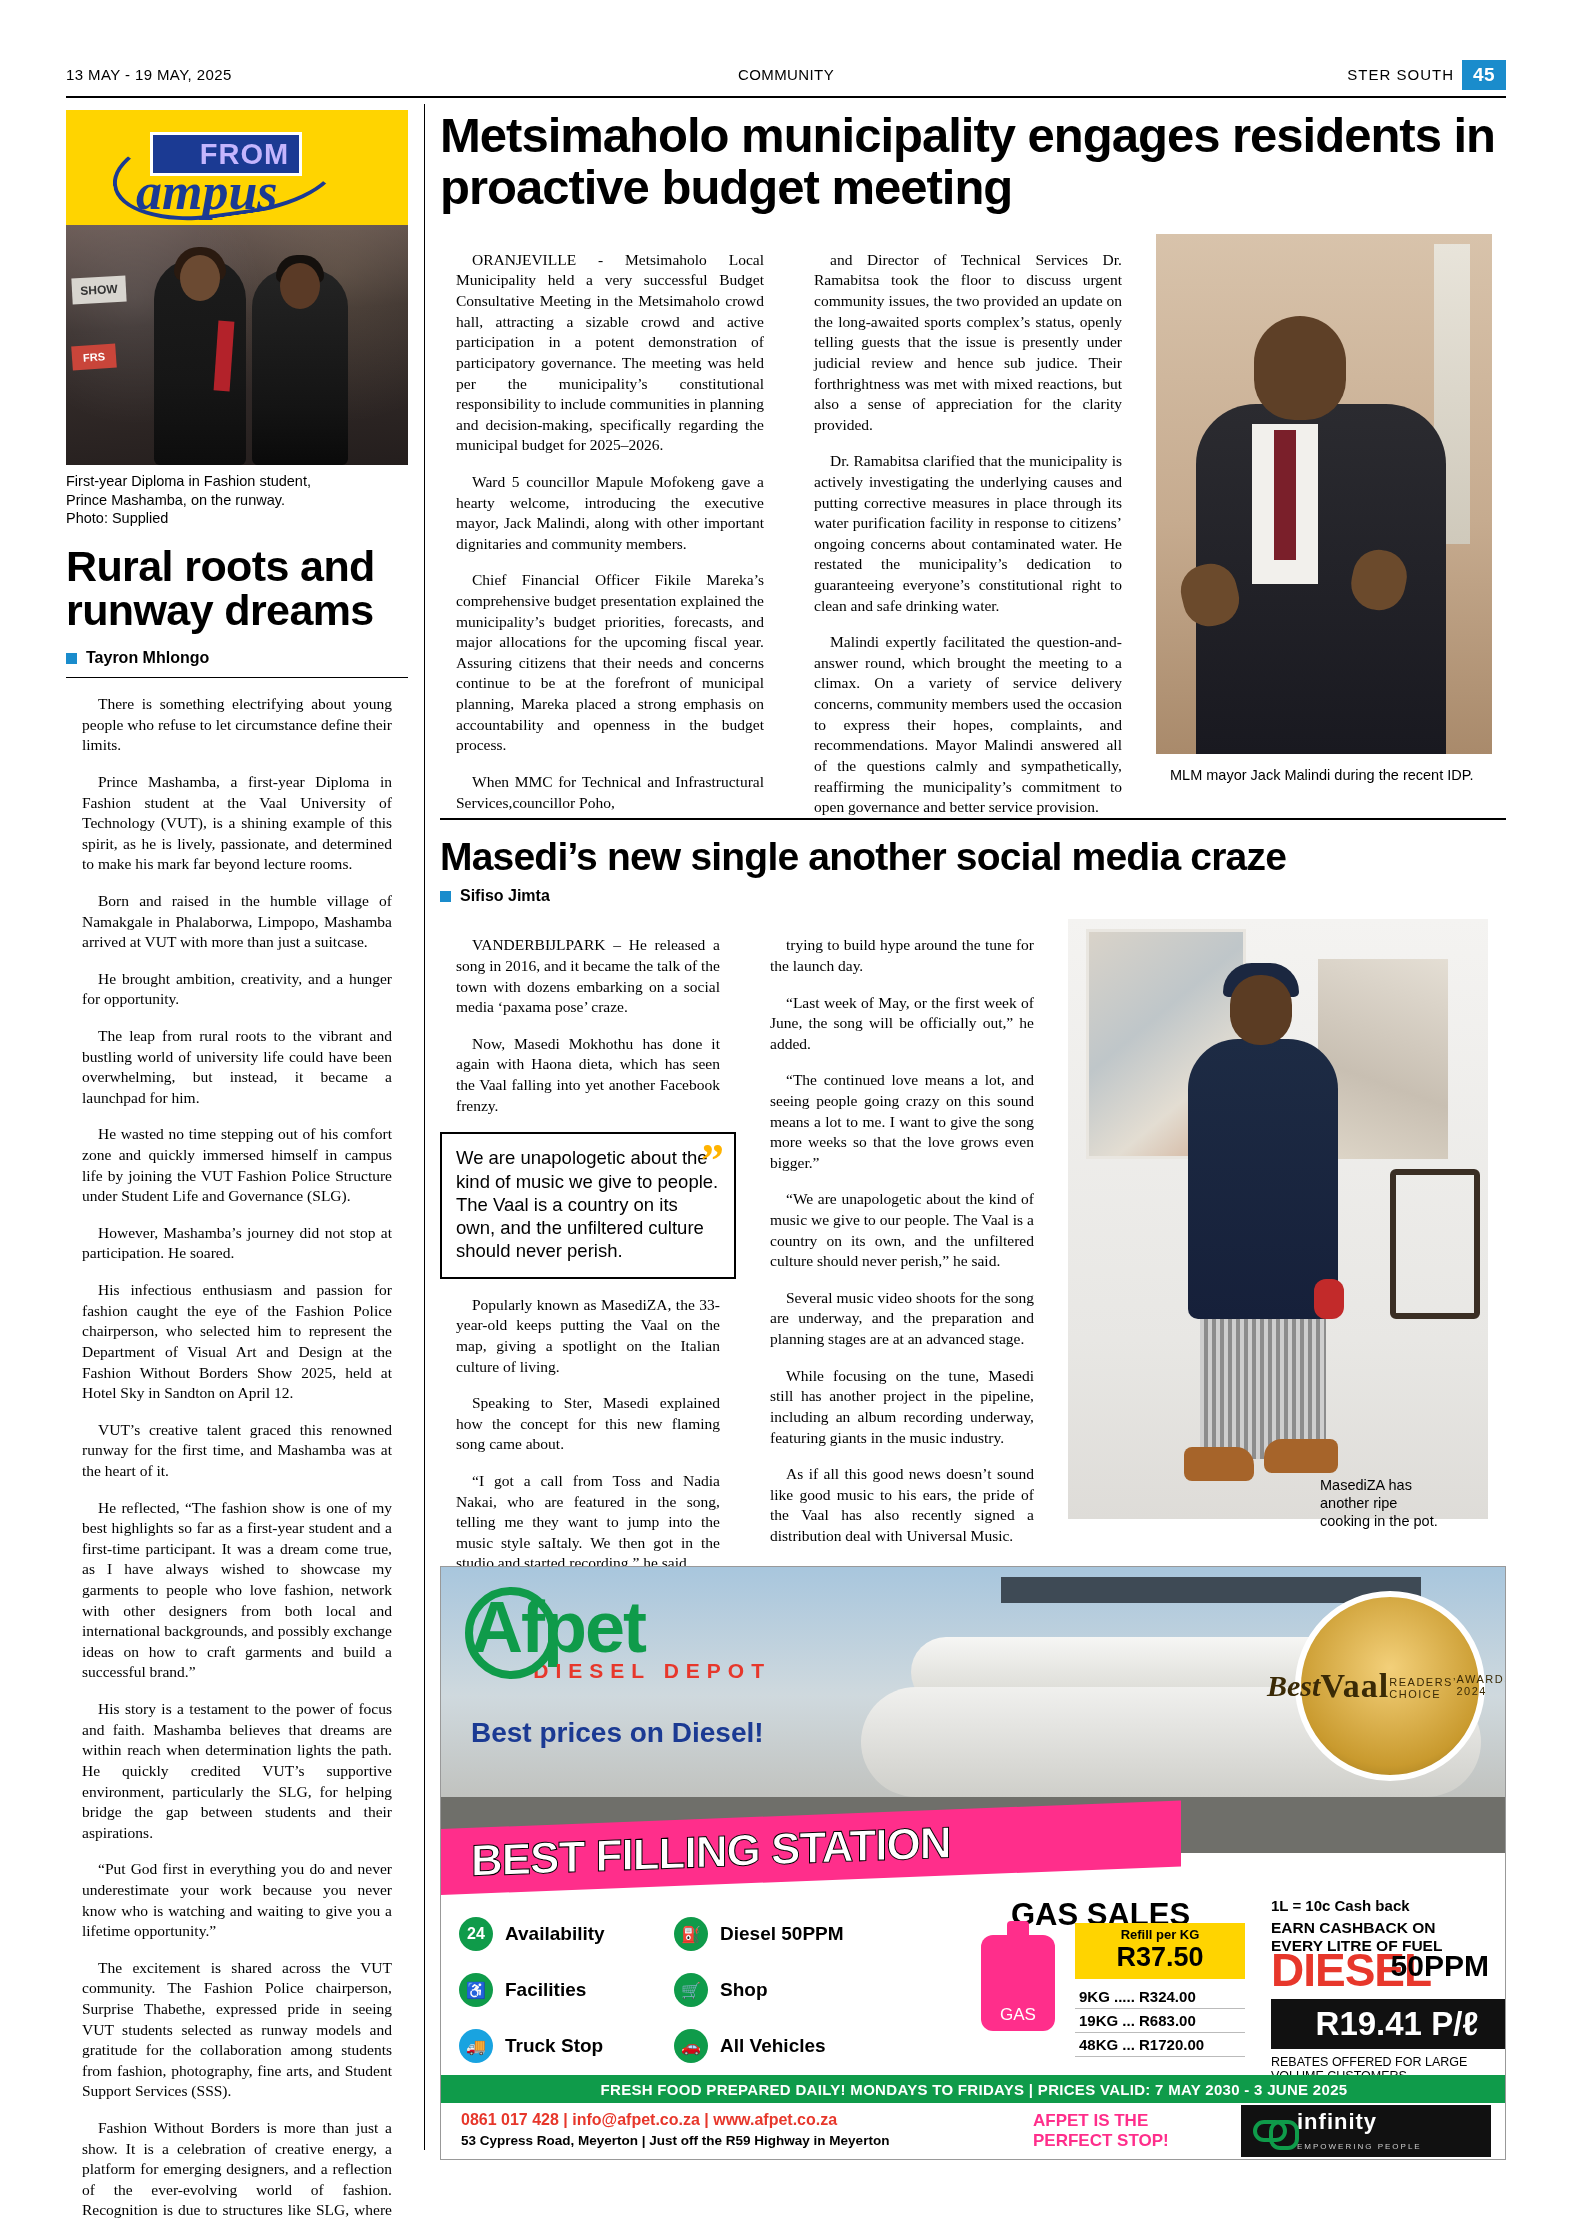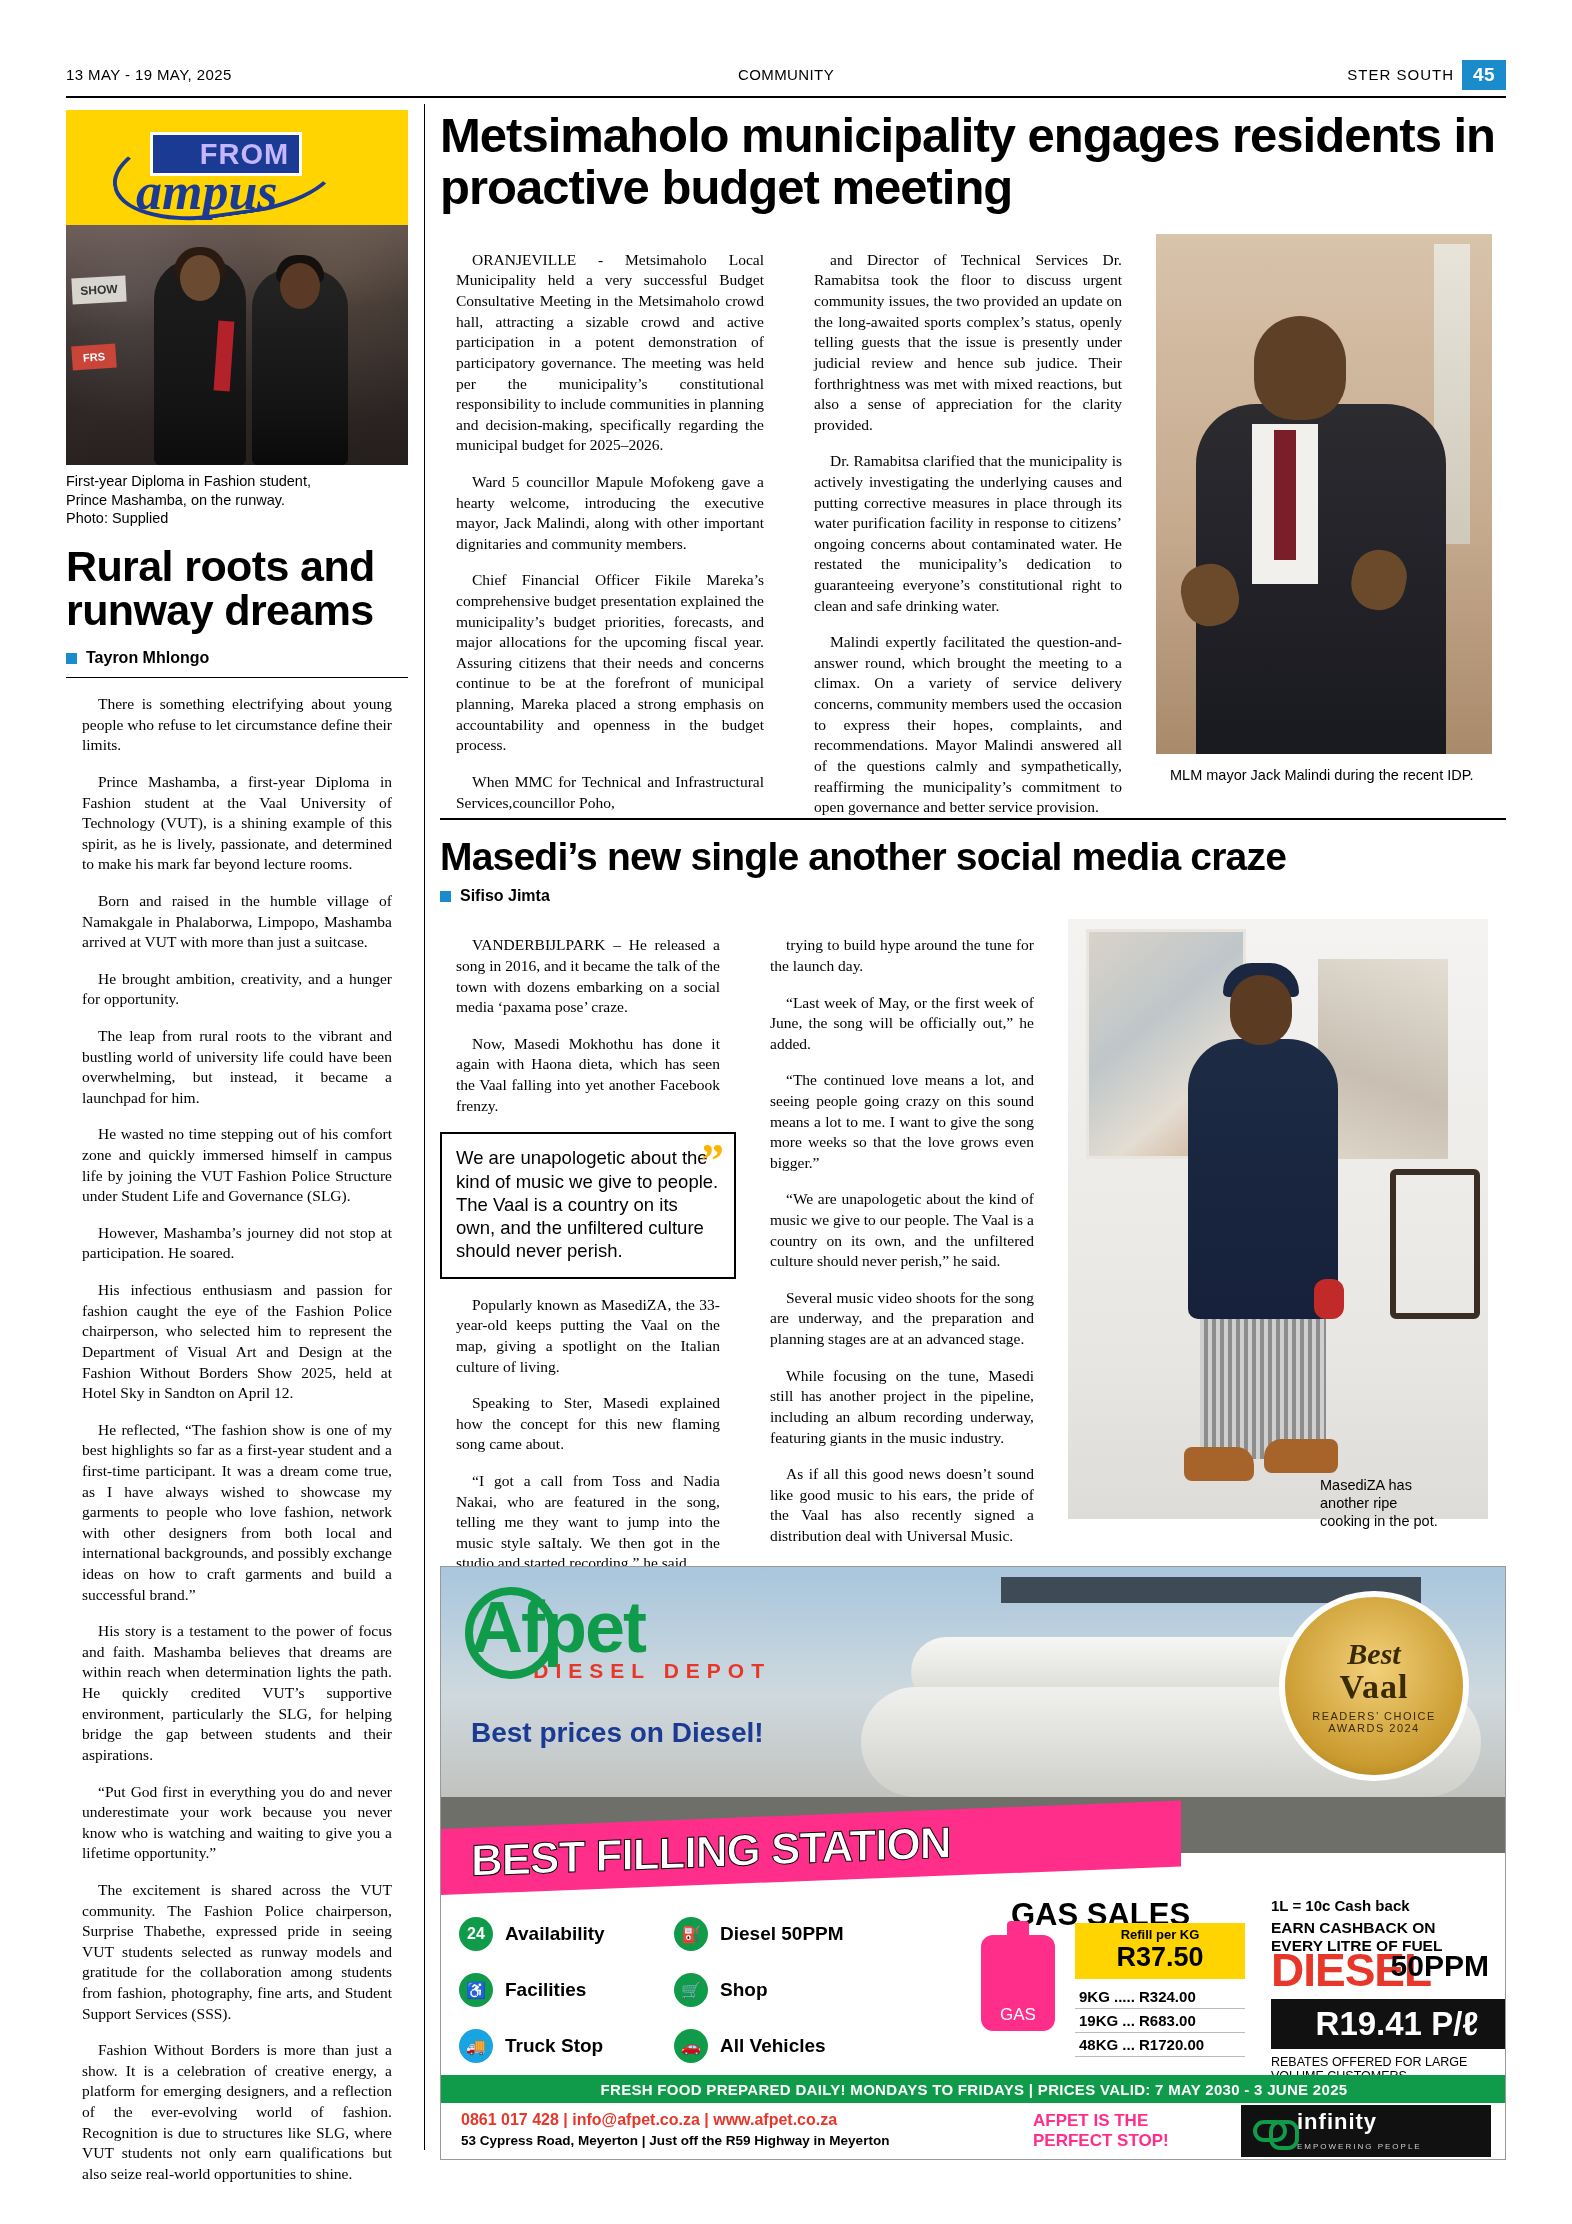--- a/index.html
+++ b/index.html
@@ -198,24 +198,24 @@
   .ad-logo .sub {
     font-family:"Liberation Sans", sans-serif; font-weight:bold; font-size:21px;
     color:#e7372b; letter-spacing:7px; margin-top:-4px; text-align:right; width:300px;
   }
   .ad-logo .ring { position:absolute; left:-6px; top:-4px; width:92px; height:92px; border:8px solid #0f9b4a; border-radius:50%; }
   .ad-best {
     position:absolute; left:30px; top:150px;
     font-family:"Liberation Sans", sans-serif; font-weight:bold; font-size:28px; color:#1b3a93;
   }
   .ad-badge {
-    position:absolute; right:36px; top:24px; width:190px; height:190px; border-radius:50%;
+    position:absolute; right:20px; top:24px; width:190px; height:190px; border-radius:50%;
     background:radial-gradient(circle at 50% 40%, #f3d07a, #c99a2e 70%, #8c6a18);
-    border:6px solid #fff; display:flex; flex-direction:column; align-items:center; justify-content:center;
-    color:#3a2a06; font-family:"Liberation Serif", serif; text-align:center; line-height:1.05;
+    border:6px solid #fff; display:flex; flex-direction:row; align-items:center; justify-content:center;
+    color:#3a2a06; font-family:"Liberation Serif", serif; line-height:1.05;
   }
   .ad-badge .b1 { font-style:italic; font-size:30px; font-weight:bold; }
   .ad-badge .b2 { font-size:34px; font-weight:bold; letter-spacing:1px; }
   .ad-badge .b3 { font-family:"Liberation Sans",sans-serif; font-size:11px; letter-spacing:1.5px; margin-top:6px; }
   .ad-badge .b4 { font-family:"Liberation Sans",sans-serif; font-size:11px; letter-spacing:1.5px; }
   .ad-bfs {
     position:absolute; left:0; top:262px; width:740px; height:66px;
     background:#ff2e8b; transform:skewY(-2.2deg); transform-origin:left center;
   }
   .ad-bfs span {
@@ -320,20 +320,21 @@
 
     <div class="body-text" id="left-body" style="margin-top:8px;">
         <p>There is something electrifying about young people who refuse to let circumstance define their limits.</p>
         <p>Prince Mashamba, a first-year Diploma in Fashion student at the Vaal University of Technology (VUT), is a shining example of this spirit, as he is lively, passionate, and determined to make his mark far beyond lecture rooms.</p>
         <p>Born and raised in the humble village of Namakgale in Phalaborwa, Limpopo, Mashamba arrived at VUT with more than just a suitcase.</p>
         <p>He brought ambition, creativity, and a hunger for opportunity.</p>
         <p>The leap from rural roots to the vibrant and bustling world of university life could have been overwhelming, but instead, it became a launchpad for him.</p>
         <p>He wasted no time stepping out of his comfort zone and quickly immersed himself in campus life by joining the VUT Fashion Police Structure under Student Life and Governance (SLG).</p>
         <p>However, Mashamba’s journey did not stop at participation. He soared.</p>
         <p>His infectious enthusiasm and passion for fashion caught the eye of the Fashion Police chairperson, who selected him to represent the Department of Visual Art and Design at the Fashion Without Borders Show 2025, held at Hotel Sky in Sandton on April 12.</p>
+        <p>VUT’s creative talent graced this renowned runway for the first time, and Mashamba was at the heart of it.</p>
         <p>He reflected, “The fashion show is one of my best highlights so far as a first-year student and a first-time participant. It was a dream come true, as I have always wished to showcase my garments to people who love fashion, network with other designers from both local and international backgrounds, and possibly exchange ideas on how to craft garments and build a successful brand.”</p>
         <p>His story is a testament to the power of focus and faith. Mashamba believes that dreams are within reach when determination lights the path. He quickly credited VUT’s supportive environment, particularly the SLG, for helping bridge the gap between students and their aspirations.</p>
         <p>“Put God first in everything you do and never underestimate your work because you never know who is watching and waiting to give you a lifetime opportunity.”</p>
         <p>The excitement is shared across the VUT community. The Fashion Police chairperson, Surprise Thabethe, expressed pride in seeing VUT students selected as runway models and gratitude for the collaboration among students from fashion, photography, fine arts, and Student Support Services (SSS).</p>
         <p>Fashion Without Borders is more than just a show. It is a celebration of creative energy, a platform for emerging designers, and a reflection of the ever-evolving world of fashion. Recognition is due to structures like SLG, where VUT students not only earn qualifications but also seize real-world opportunities to shine.</p>
       </div>
   </div>
 
   <div class="topart">
     <h1>Metsimaholo municipality engages residents in proactive budget meeting</h1>

